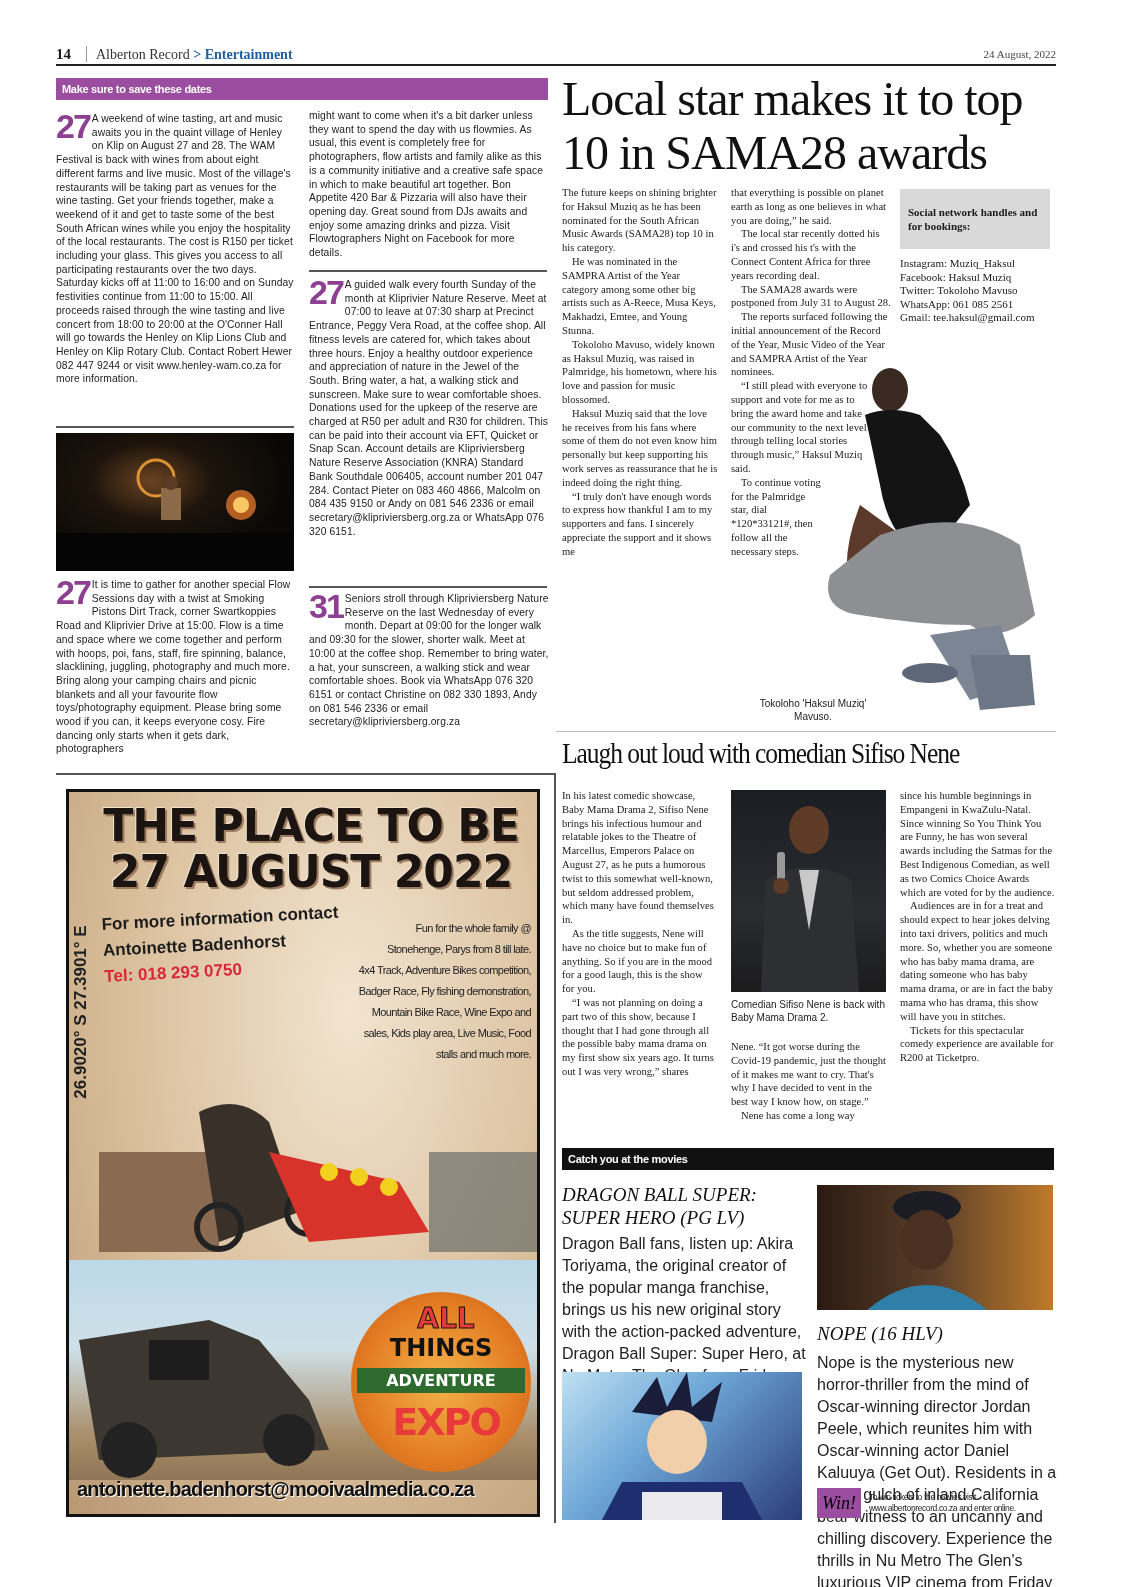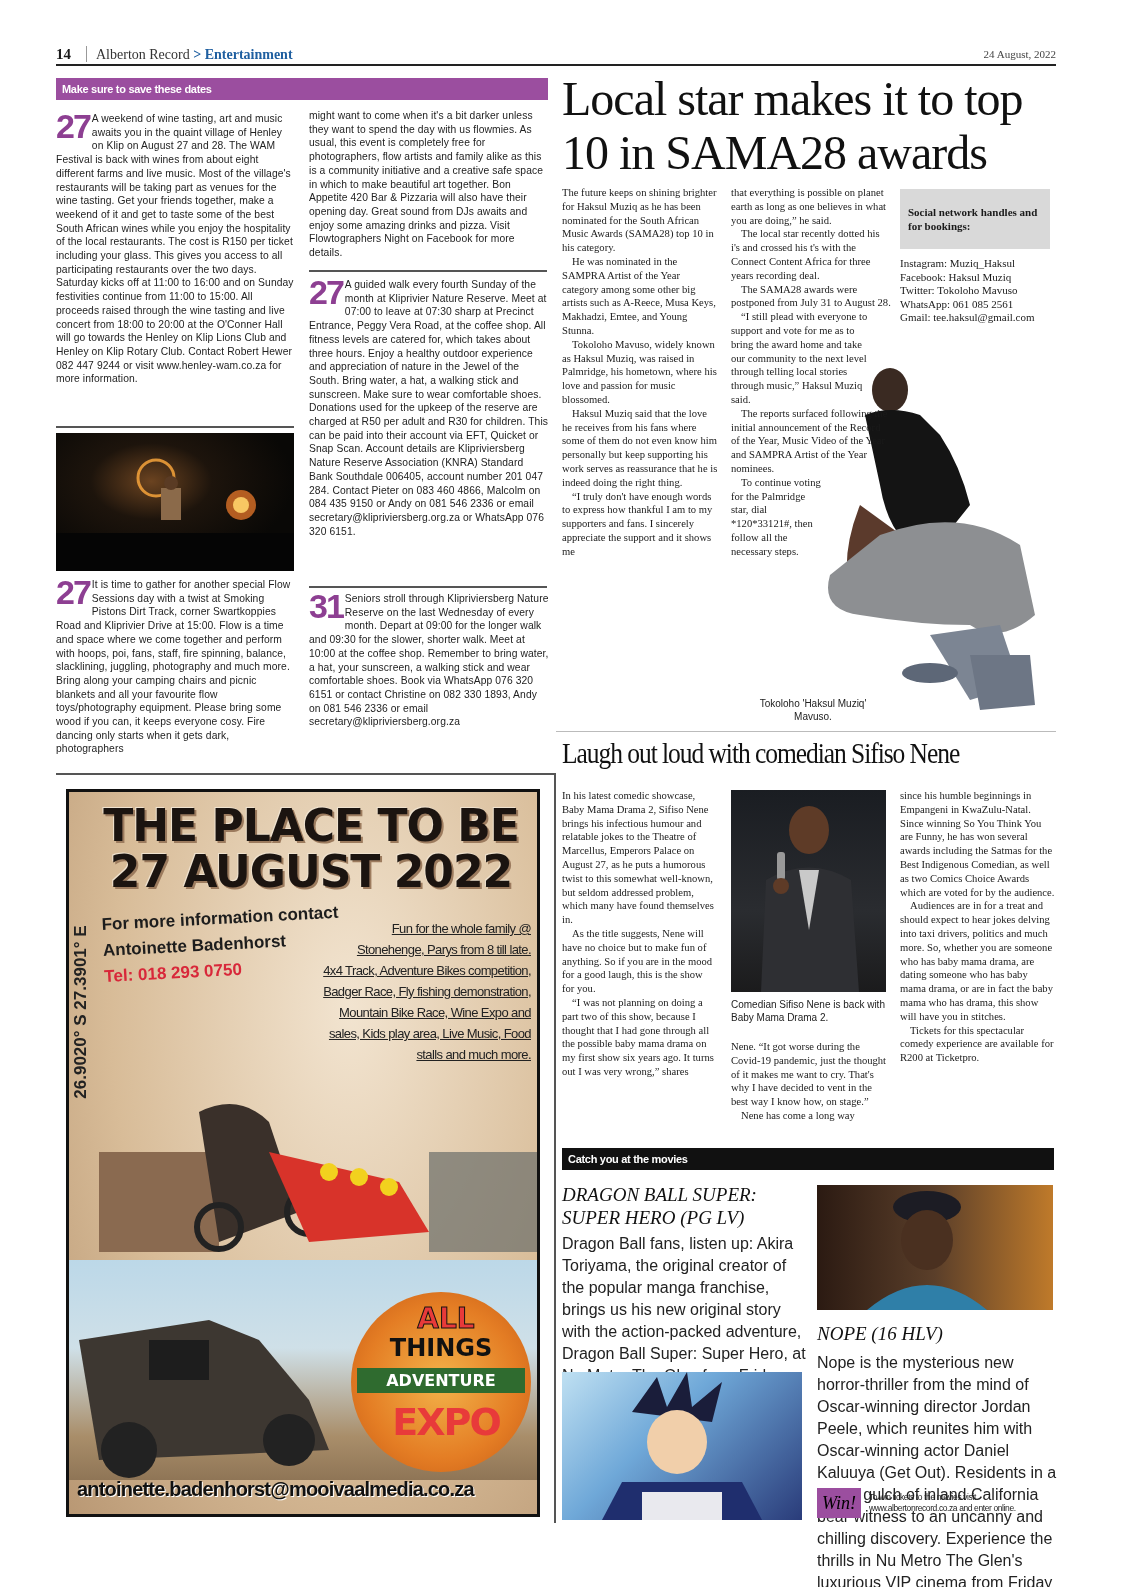--- a/index.html
+++ b/index.html
@@ -120,22 +120,22 @@
     <path d="M110 280 L180 270 L200 330 L150 345 Z" fill="#7c8593"></path>
     <path d="M150 300 L210 300 L215 350 L160 355 Z" fill="#6d7685"></path>
     <ellipse cx="110" cy="318" rx="28" ry="10" fill="#5d6777"></ellipse>
   </svg>
 </div>
 
 <div class="abs col" style="left:731px; top:186px; width:160px;">
   <p class="first">that everything is possible on planet earth as long as one believes in what you are doing,” he said.</p>
   <p>The local star recently dotted his i's and crossed his t's with the Connect Content Africa for three years recording deal.</p>
   <p>The SAMA28 awards were postponed from July 31 to August 28.</p>
+  <p>The reports surfaced following the initial announcement of the Record of the Year, Music Video of the Year and SAMPRA Artist of the Year nominees.</p>
   <p style="width:140px;">“I still plead with everyone to support and vote for me as to bring the award home and take our community to the next level through telling local stories through music,” Haksul Muziq said.</p>
-  <p>The reports surfaced following the initial announcement of the Record of the Year, Music Video of the Year and SAMPRA Artist of the Year nominees.</p>
   <p style="width:90px;">To continue voting for the Palmridge star, dial *120*33121#, then follow all the necessary steps.</p>
 </div>
 
 <div class="abs" style="left:900px; top:189px; width:150px;">
   <div class="social-head">Social network handles and for bookings:</div>
   <div class="col" style="margin-top:8px; line-height:13.5px; font-size:11px;">
     <div>Instagram: Muziq_Haksul</div>
     <div>Facebook: Haksul Muziq</div>
     <div>Twitter: Tokoloho Mavuso</div>
     <div>WhatsApp: 061 085 2561</div>
@@ -217,21 +217,21 @@
   <div class="abs adtitle" style="left:22px; top:56px; width:440px; text-align:center;">27 AUGUST 2022</div>
 
   <div class="abs sans" style="left:-118px; top:210px; width:260px; transform:rotate(-90deg); font-weight:bold; font-size:17px; color:#222; text-align:center;">26.9020° S 27.3901° E</div>
 
   <div class="abs sans" style="left:34px; top:120px; width:260px; transform:rotate(-3deg); transform-origin:left; font-weight:bold; font-size:17px; line-height:26px; color:#1d1d1d;">
     <div>For more information contact</div>
     <div>Antoinette Badenhorst</div>
     <div style="color:#d8283a;">Tel: 018 293 0750</div>
   </div>
 
-  <div class="abs sans" style="left:250px; top:126px; width:212px; text-align:right; font-size:13px; line-height:21px; color:#222; letter-spacing:-0.6px;text-decoration:underline;">
+  <div class="abs sans" style="left:250px; top:126px; width:212px; text-align:right; font-size:11px; line-height:21px; color:#222; letter-spacing:-0.6px;">
     <div>Fun for the whole family @</div>
     <div>Stonehenge, Parys from 8 till late.</div>
     <div>4x4 Track, Adventure Bikes competition,</div>
     <div>Badger Race,  Fly fishing demonstration,</div>
     <div>Mountain Bike Race, Wine Expo and</div>
     <div>sales, Kids play area, Live Music, Food</div>
     <div>stalls and much more.</div>
   </div>
 
   <svg class="abs" style="left:30px; top:300px;" width="440" height="160">

